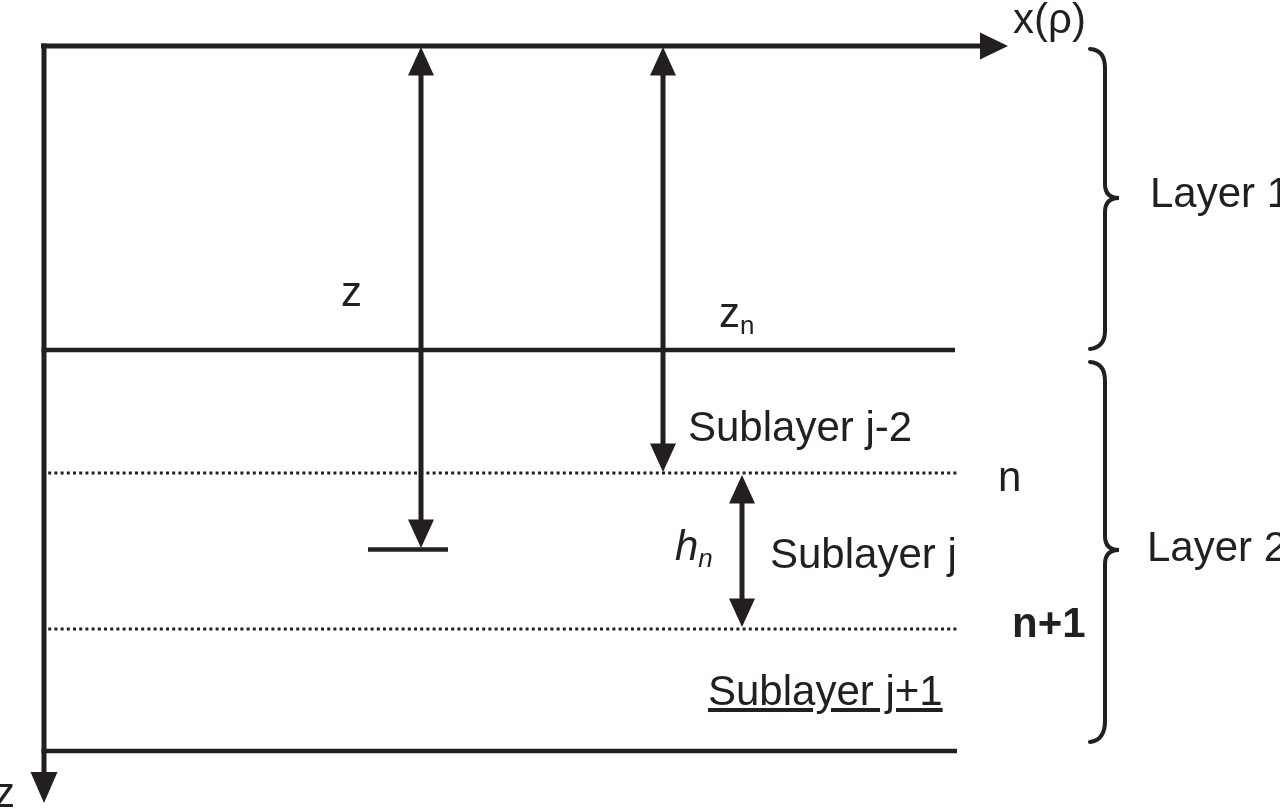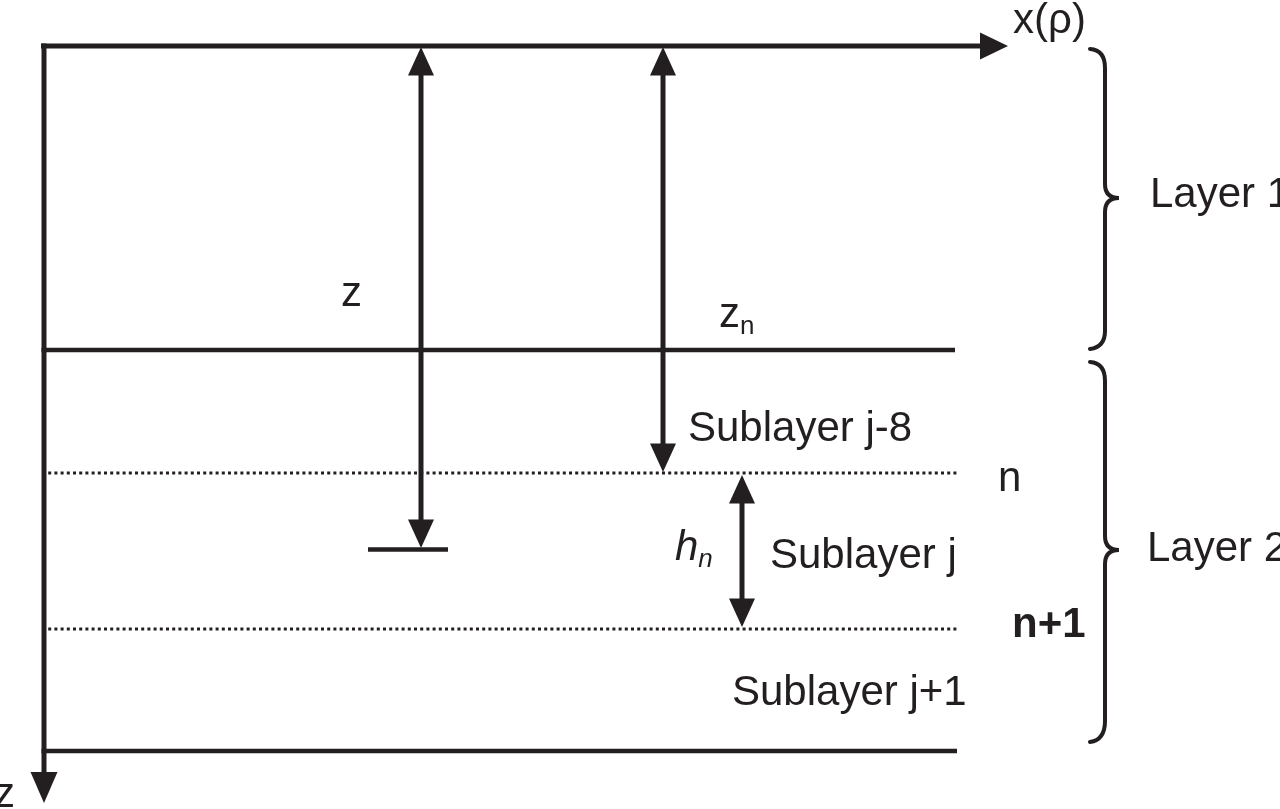--- a/index.html
+++ b/index.html
@@ -77,23 +77,23 @@
   </svg>
 
   <div class="lbl" style="left:1013px; top:-6px;">x(ρ)</div>
 
   <div class="lbl" style="left:341px; top:267px;"><span>z</span></div>
 
   <div class="lbl" style="left:719px; top:267px;margin-top:21px;"><span>z</span><span class="sb">n</span></div>
 
   <div class="lbl" style="left:675px; top:521px;font-style:italic;"><span>h</span><span class="sb">n</span></div>
 
-  <div class="lbl" style="left:688px; top:402px;">Sublayer j-8</div>
+  <div class="lbl" style="left:688px; top:402px;">Sublayer j-2</div>
   <div class="lbl" style="left:770px; top:529px;">Sublayer j</div>
-  <div class="lbl" style="left:732px; top:666px;">Sublayer j+1</div>
+  <div class="lbl" style="left:708px; top:666px;text-decoration:underline;">Sublayer j+1</div>
 
   <div class="lbl" style="left:998px; top:452px;">n</div>
   <div class="lbl" style="left:1012px; top:598px;font-weight:bold;">n+1</div>
 
   <div class="lbl" style="left:1150px; top:168px;">Layer 1</div>
   <div class="lbl" style="left:1147px; top:522px;">Layer 2</div>
 
   <div class="lbl" style="left:-6px; top:768px;">z</div>
 
 </div>

